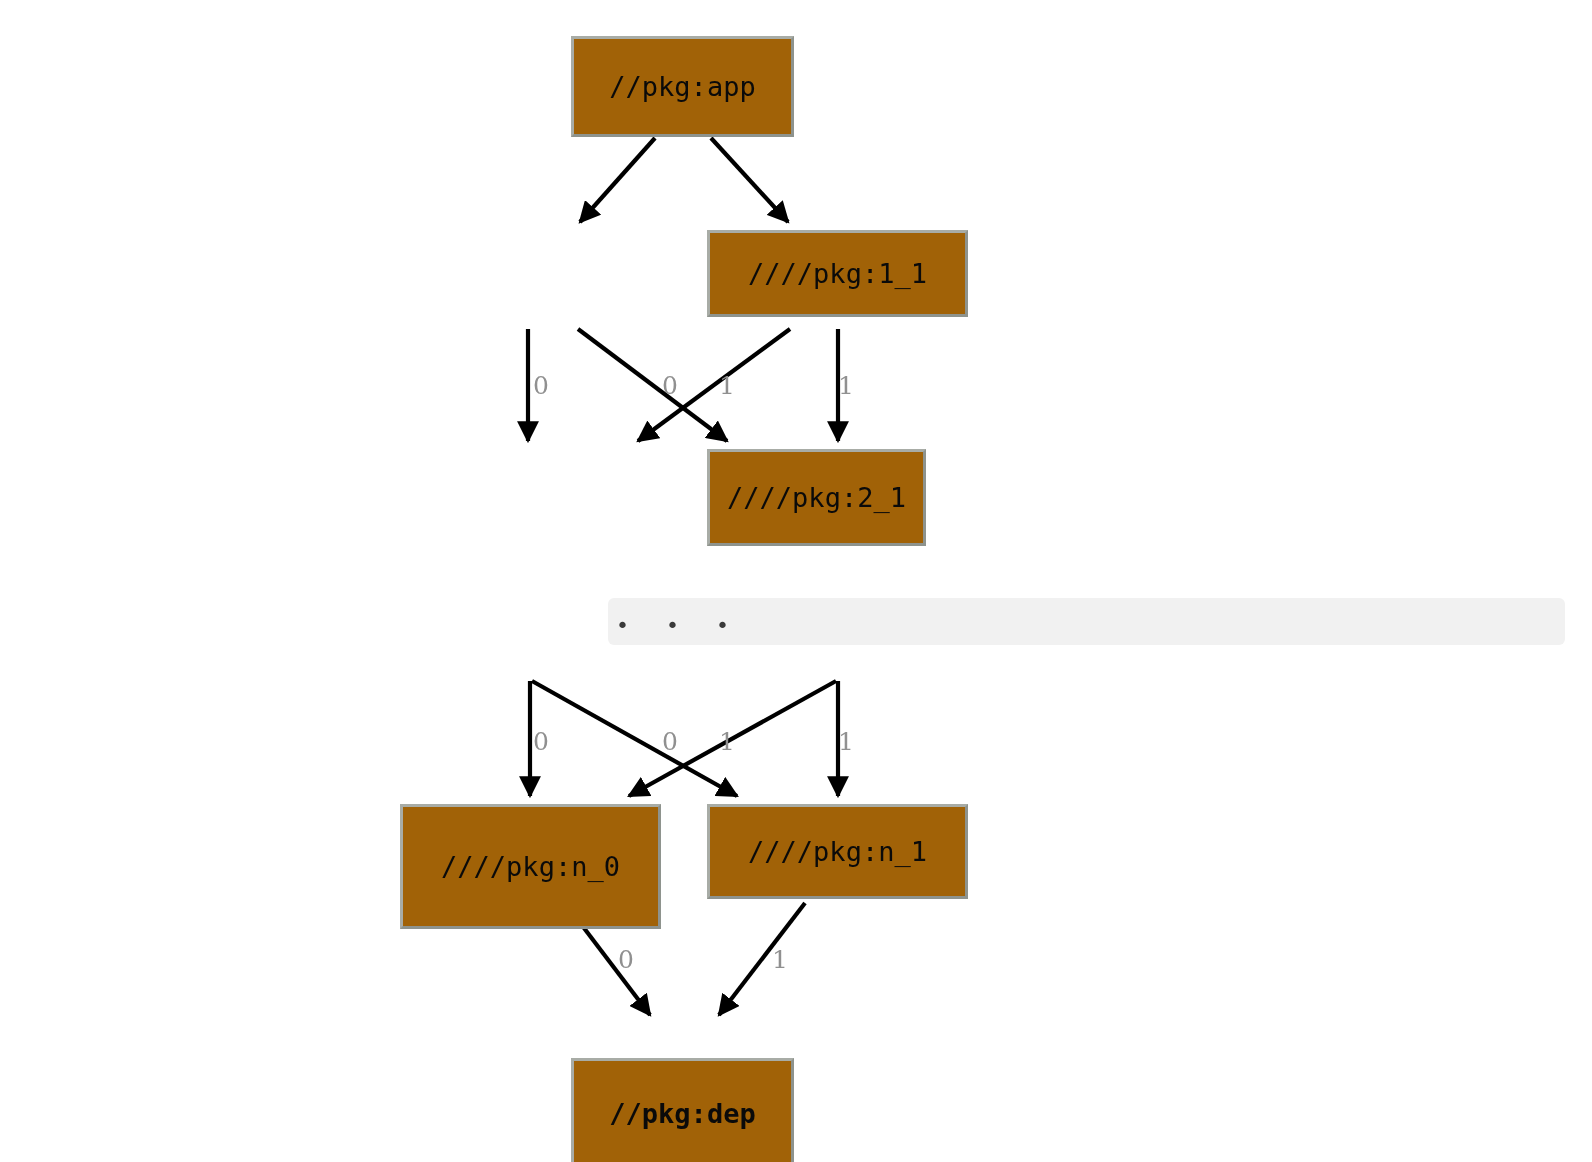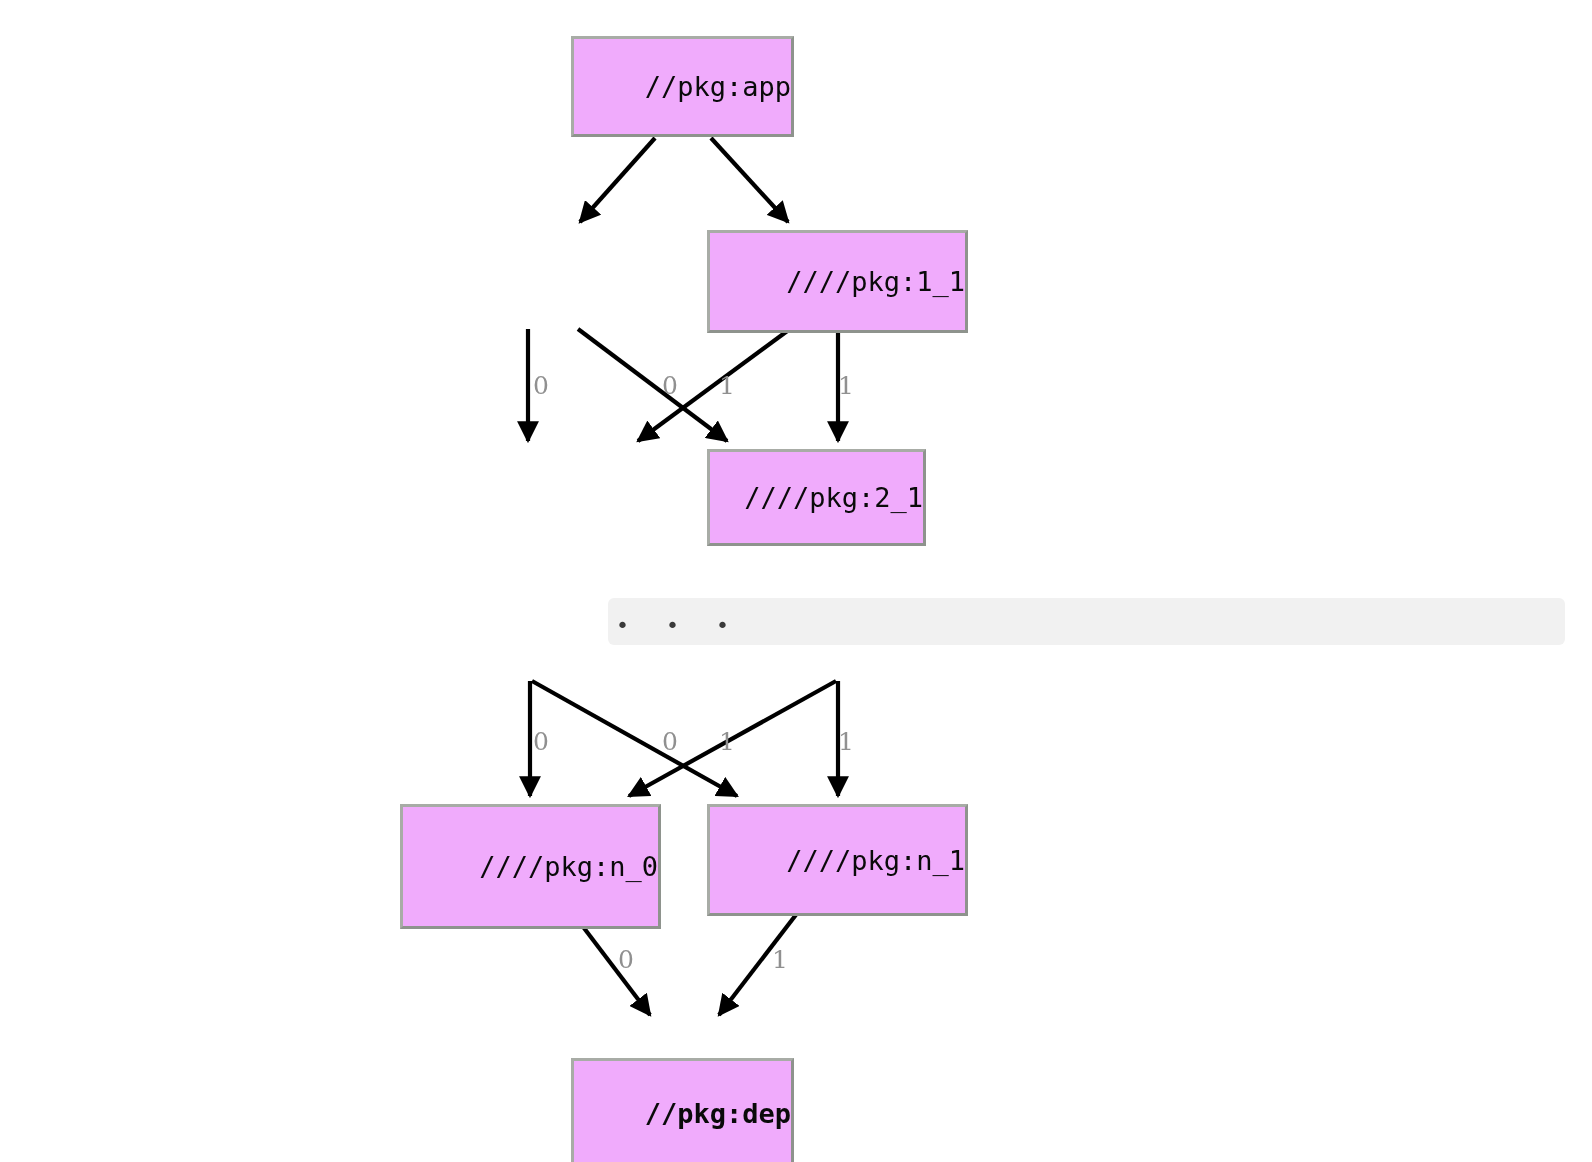--- a/index.html
+++ b/index.html
@@ -20,29 +20,29 @@
   #graph-svg {
     position: absolute;
     left: 0;
     top: 0;
     width: 1592px;
     height: 1162px;
   }
   .node-box {
     position: absolute;
     box-sizing: border-box;
-    background: #f0abfc;
+    background: #a16207;
     border: 3px solid #9a9e99;
     border-top-color: #a8aca6;
     border-left-color: #a8aca6;
     border-right-color: #8e938d;
     border-bottom-color: #8e938d;
     display: flex;
     align-items: center;
-    justify-content: flex-end;
+    justify-content: center;
   }
   .node-label {
     font-family: "DejaVu Sans Mono", monospace;
     font-size: 27px;
     color: #0a0a0a;
     letter-spacing: 0px;
     white-space: nowrap;
   }
   .ellipsis-band {
     position: absolute;
@@ -105,34 +105,34 @@
 
       <path d="M 805 903 L 719 1015"></path>
     </g>
   </svg>
 
   <div class="node-box" style="left:571px; top:36px; width:223px; height:101px;">
     <span class="node-label">//pkg:app</span>
   </div>
 
 
-  <div class="node-box" style="left:707px; top:230px; width:261px; height:103px;">
+  <div class="node-box" style="left:707px; top:230px; width:261px; height:87px;">
     <span class="node-label">////pkg:1_1</span>
   </div>
 
 
   <div class="node-box" style="left:707px; top:449px; width:219px; height:97px;">
     <span class="node-label">////pkg:2_1</span>
   </div>
 
   <div class="node-box" style="left:400px; top:804px; width:261px; height:125px;">
     <span class="node-label">////pkg:n_0</span>
   </div>
 
-  <div class="node-box" style="left:707px; top:804px; width:261px; height:112px;">
+  <div class="node-box" style="left:707px; top:804px; width:261px; height:95px;">
     <span class="node-label">////pkg:n_1</span>
   </div>
 
   <div class="node-box" style="left:571px; top:1058px; width:223px; height:110px;font-weight:bold;">
     <span class="node-label">//pkg:dep</span>
   </div>
 
   <div class="ellipsis-band" style="left:608px; top:598px; width:957px; height:47px;">
     <span class="ellipsis-dots">• • •</span>
   </div>

